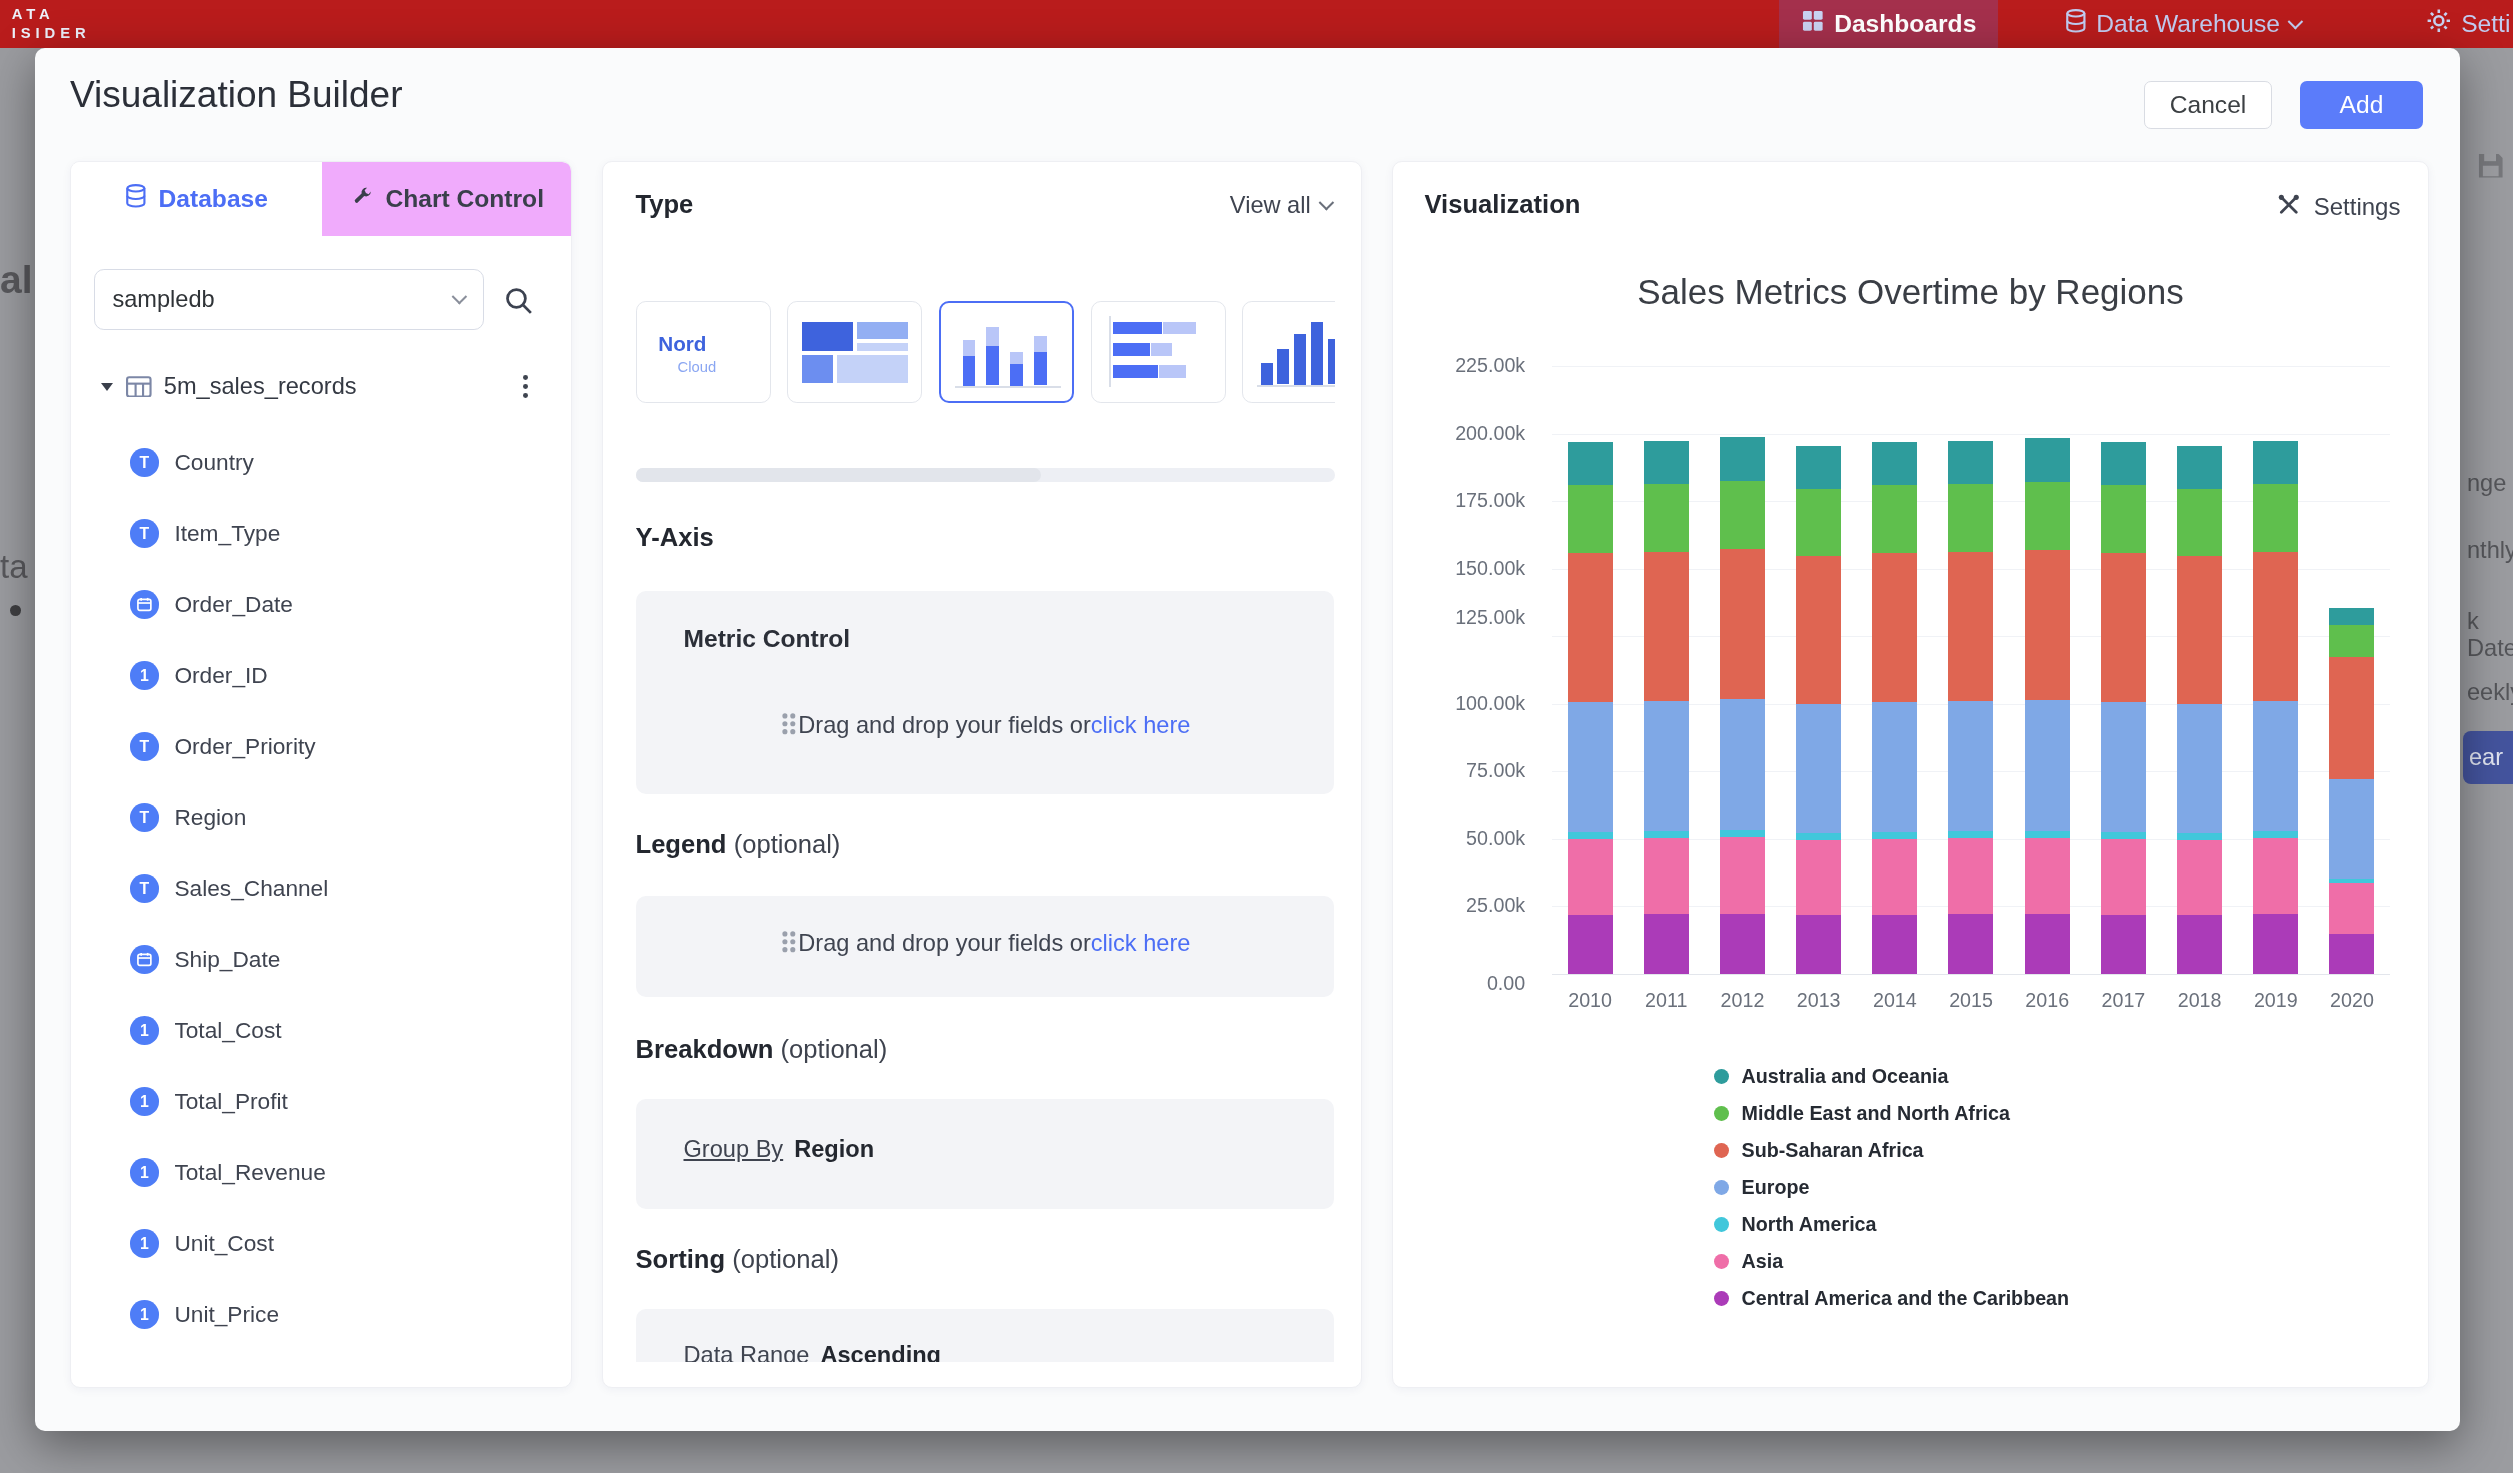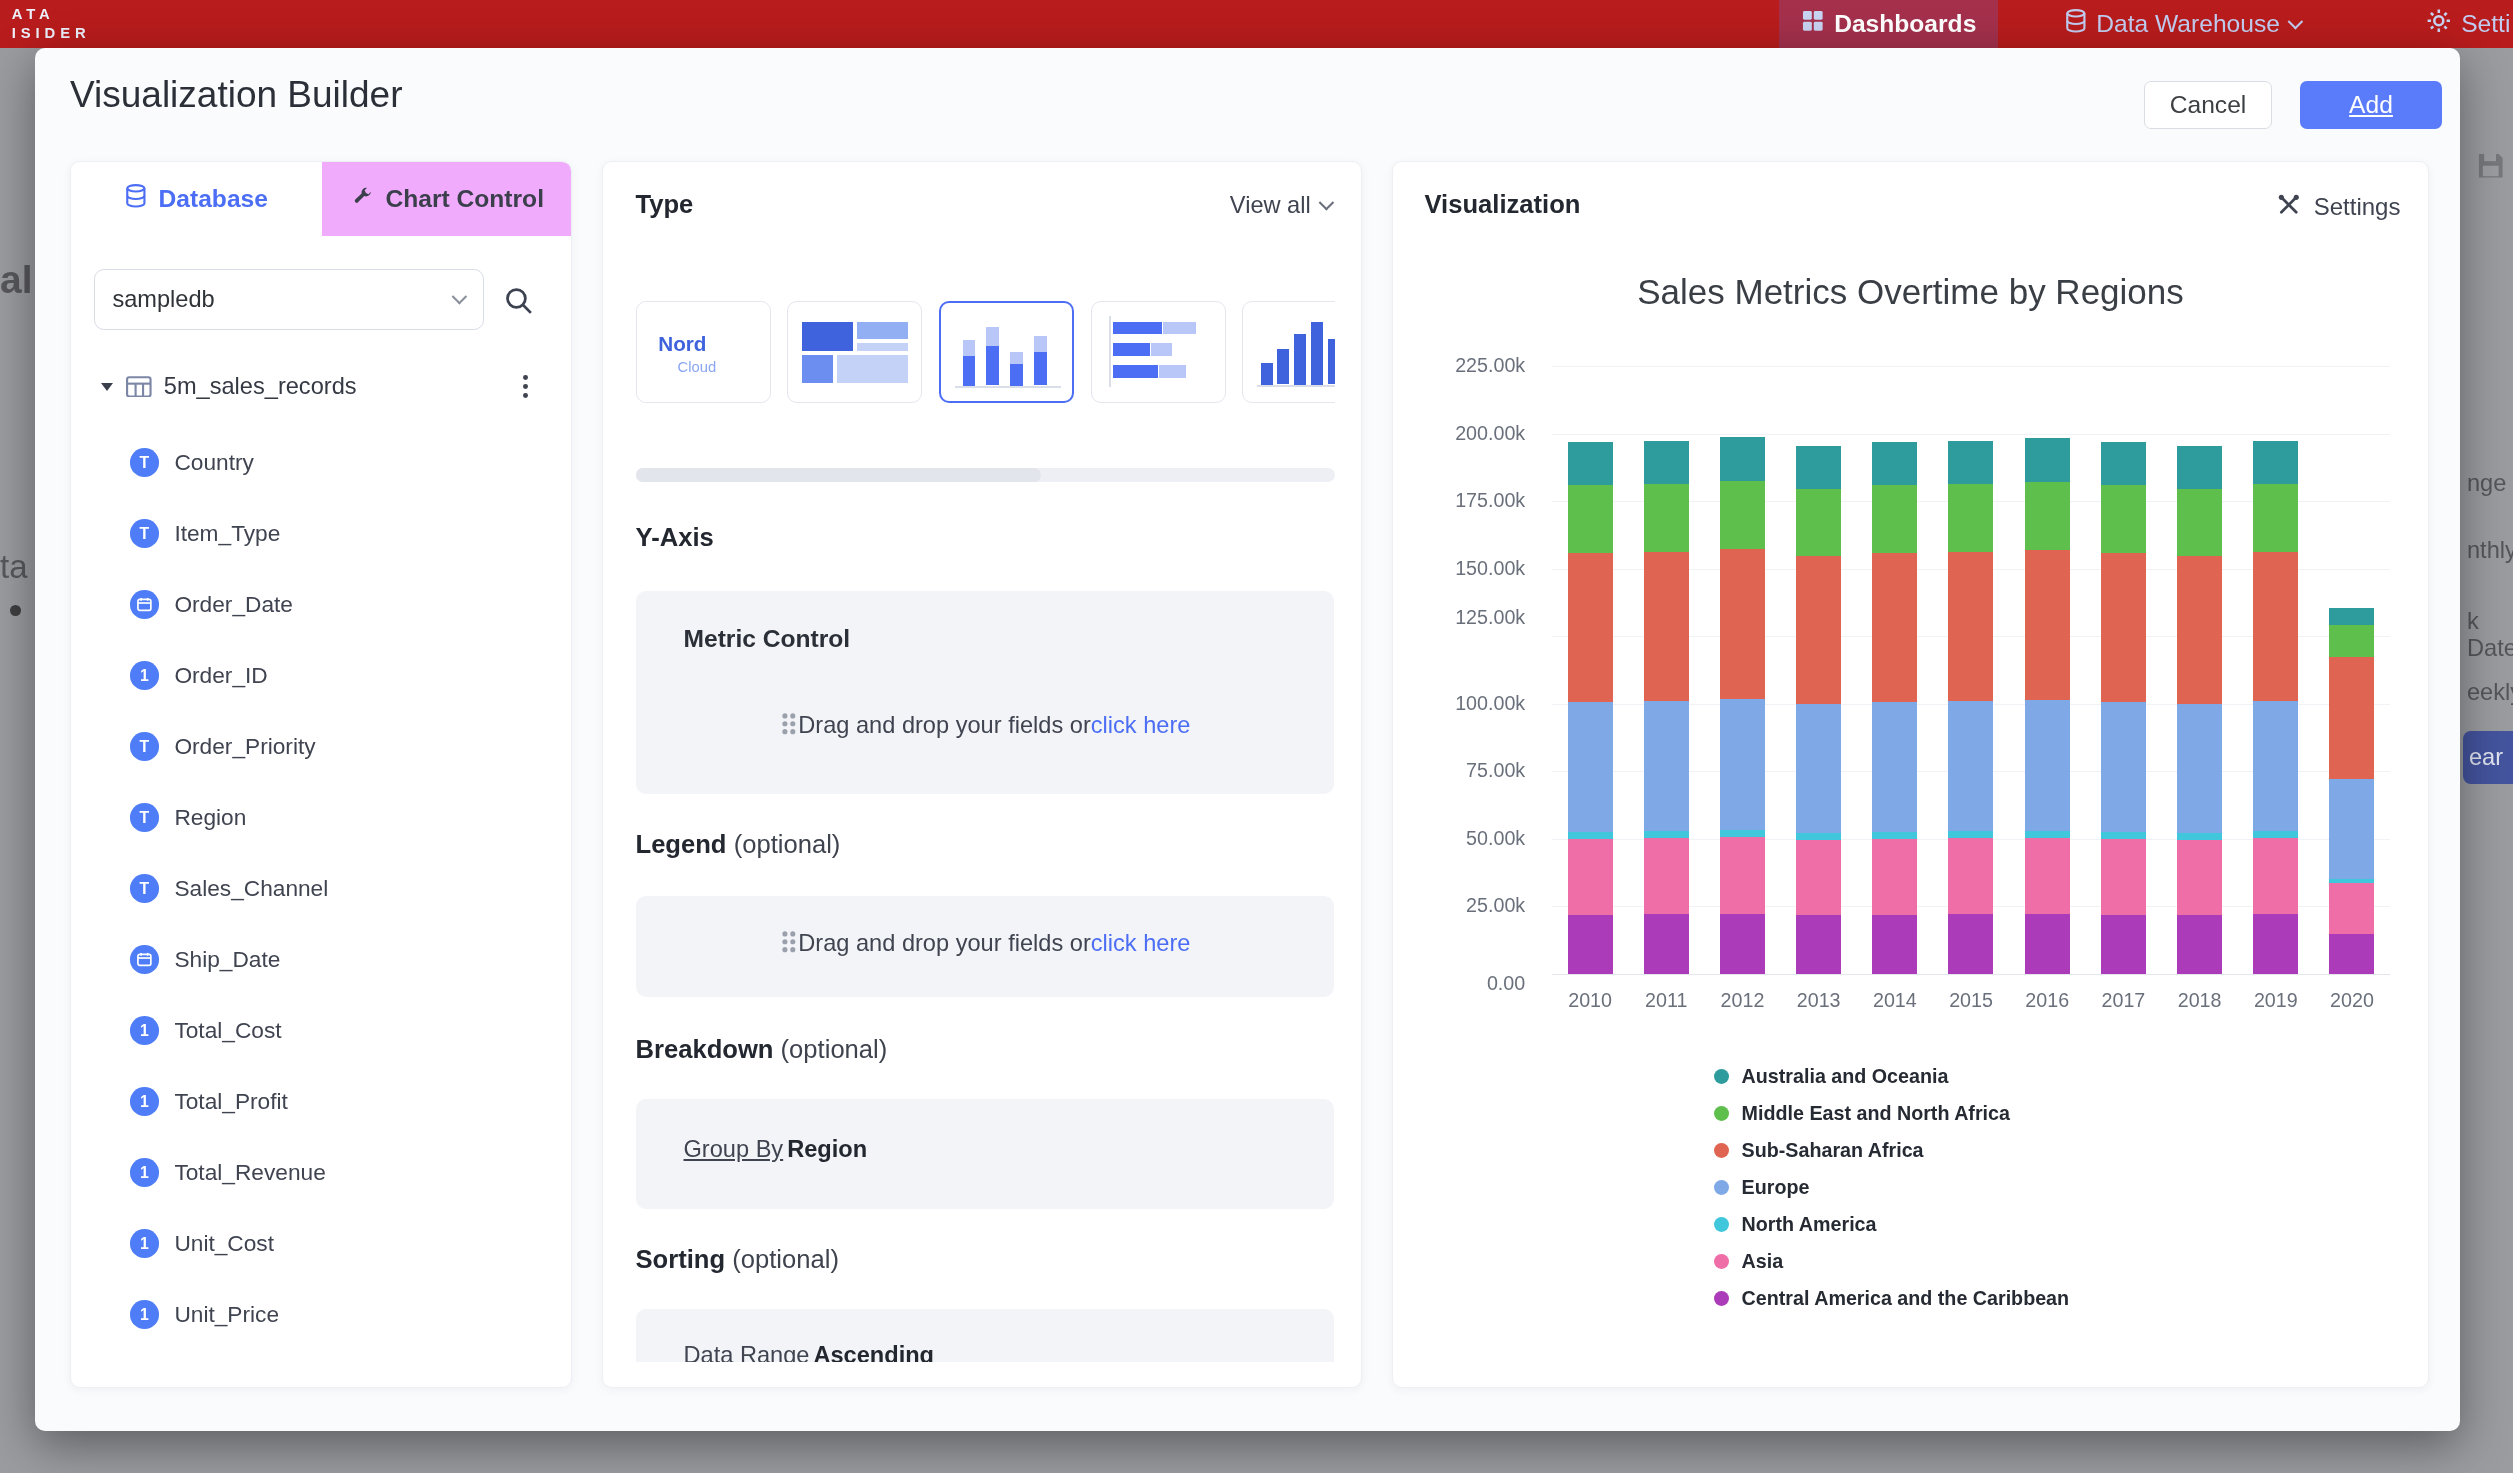--- a/index.html
+++ b/index.html
@@ -21,21 +21,21 @@
   .frag-bullet { position:absolute; left:9.9px; top:605px; width:10.8px; height:10.8px; border-radius:50%; background:#3F3F42; z-index:1; }
   .frag-right { left:2467px; font-size:23.6px; }
   .frag-year-chip { position:absolute; left:2463px; top:731px; width:51px; height:53px; background:#44549E; border-radius:7.9px 0 0 7.9px; z-index:1; display:flex; align-items:center; padding-left:5.9px; color:#E2E6F2; font-size:23.6px; }
   .frag-save { position:absolute; left:2475px; top:150px; z-index:1; }
 
   
   .modal { position:absolute; left:35px; top:48px; width:2425px; height:1383px; background:#FAFBFC; border-radius:9.9px; box-shadow:0 13.8px 47px rgba(0,0,0,0.4); z-index:3; }
   .modal-title { position:absolute; left:35px; top:25.6px; font-size:37px; font-weight:500; color:#2B2F38; }
   .btn { position:absolute; top:32.5px; height:48px; border-radius:6.9px; display:flex; align-items:center; justify-content:center; font-size:24.6px; cursor:pointer; }
   .btn-cancel { left:2109px; width:128px; background:#FFFFFF; border:1px solid #D9DCE3; color:#3C4043; }
-  .btn-add { left:2265px; width:142px; background:#5B7CFA; color:#FFFFFF;text-decoration:underline; }
+  .btn-add { left:2265px; width:123px; background:#5B7CFA; color:#FFFFFF; }
 
   .card { position:absolute; top:113px; height:1227px; background:#FFFFFF; border:1px solid #EEEFF3; border-radius:9.9px; box-shadow:0 2px 9.9px rgba(25,39,89,0.05); overflow:hidden; }
   .card-left { left:35px; width:502px; }
   .card-mid { left:567px; width:760px; }
   .card-right { left:1357px; width:1037px; }
 
   
   .tab { position:absolute; top:0; height:74px; display:flex; align-items:center; justify-content:center; gap:11.8px; font-size:24.6px; font-weight:600; cursor:pointer; }
   .tab-db { left:0; width:251px; color:#4C6EF5; background:#FFFFFF; }
   .tab-cc { left:251px; width:251px; color:#3A3F4B; background:#f0abfc; border-radius:0 9.9px 0 0; }
@@ -61,21 +61,21 @@
   .thumbs { position:absolute; left:32.5px; top:139px; width:699px; height:102px; display:flex; gap:16.7px; overflow:hidden; }
   .thumb { position:relative; width:135px; height:102px; flex:none; background:#FFFFFF; border:1.5px solid #E3E6EC; border-radius:9.9px; cursor:pointer; overflow:hidden; }
   .thumb.sel { border:2.5px solid #4C6EF5; }
   .hscroll { position:absolute; left:32.5px; top:306px; width:699px; height:13.8px; background:#EDEFF4; border-radius:6.9px; cursor:pointer; }
   .hscroll i { position:absolute; left:0; top:0; height:13.8px; width:58%; background:#E2E5EB; border-radius:6.9px; }
   .drop-card { position:absolute; left:32.5px; width:698px; background:#F3F4F7; border-radius:9.9px; }
   .drop-card .card-label { position:absolute; left:48px; top:34px; font-size:24.6px; font-weight:bold; color:#2B2F38; }
   .drag-row { position:absolute; left:0; right:0; display:flex; align-items:center; justify-content:center; gap:0; }
   .drag-text { font-size:23.6px; color:#3F4450; }
   .drag-link { font-size:23.6px; color:#4C6EF5; cursor:pointer; }
-  .inline-row { position:absolute; left:48px; display:flex; align-items:baseline; gap:4px; }
+  .inline-row { position:absolute; left:48px; display:flex; align-items:baseline; gap:11px; }
   .u-label { font-size:23.6px; color:#3F4450; text-decoration:underline; cursor:pointer; }
   .b-value { font-size:23.6px; font-weight:bold; color:#23272F; }
 
   
   .settings { position:absolute; right:27.6px; top:29.6px; display:flex; align-items:center; gap:11.8px; font-size:24px; color:#3F4450; cursor:pointer; }
   .chart-title { position:absolute; left:0; right:0; top:110px; text-align:center; font-size:35px; font-weight:500; color:#3A3E45; }
   .ylabels { position:absolute; left:0; top:0; width:146px; height:100%; }
   .ytick { position:absolute; right:13.8px; font-size:19.7px; color:#6A707B; }
   .chart-plot { position:absolute; left:159px; top:204px; width:838px; height:608px; }
   .gridline { position:absolute; left:0; width:100%; height:1px; background:#F0F2F6; }

